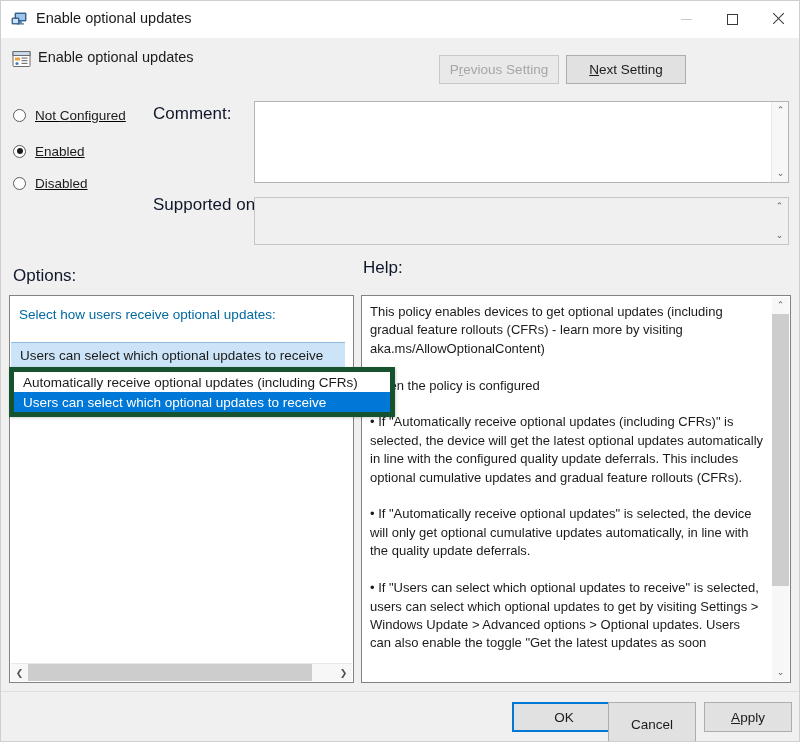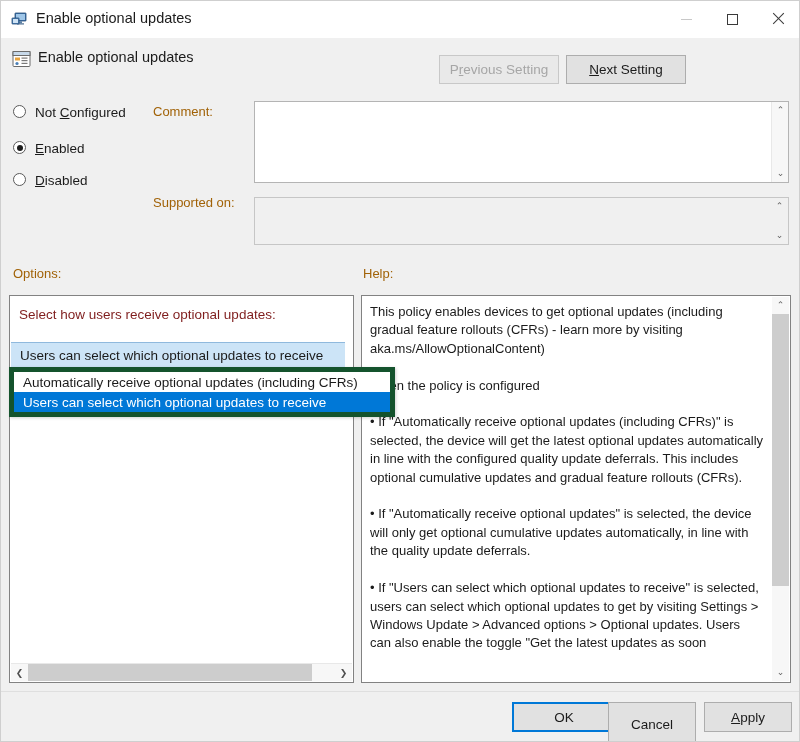--- a/index.html
+++ b/index.html
@@ -122,23 +122,24 @@
   u.acc { text-decoration: underline; }
 
   .btn-prev { left: 438px; top: 54px; width: 120px; height: 29px; }
   .btn-next { left: 565px; top: 54px; width: 120px; height: 29px; }
 
   
   .radio-row {
     position: absolute;
     left: 12px;
     display: flex;
-    align-items: flex-start;
+    align-items: center;
     height: 20px;
     white-space: nowrap;
+    text-decoration: underline;
   }
   .radio-row .rlabel {
     margin-left: 9px;
     font-size: 13.5px;
     color: #1b1b1b;
   }
   .radio {
     width: 13px; height: 13px;
     border: 1px solid #5a5a5a;
     border-radius: 50%;
@@ -155,28 +156,28 @@
     border-radius: 50%;
     background: #1b1b1b;
   }
   .r-notcfg  { top: 104px; }
   .r-enabled { top: 140px; }
   .r-disabled{ top: 172px; }
 
   
   .field-label {
     position: absolute;
-    font-size: 13px;
-    color: #a16207;
+    font-size: 17px;
+    color: #0f172a;
     white-space: nowrap;
   }
   .lbl-comment { left: 152px; top: 103px; }
   .lbl-supported { left: 152px; top: 194px; }
   .lbl-options { left: 12px; top: 265px; }
-  .lbl-help { left: 362px; top: 265px; }
+  .lbl-help { left: 362px; top: 257px; }
 
   
   .textbox {
     position: absolute;
     box-sizing: border-box;
     border: 1px solid #b4b4b4;
     background: #ffffff;
   }
   .textbox.readonly { background: #f0f0f0; border-color: #c6c6c6; }
   .box-comment { left: 253px; top: 100px; width: 535px; height: 82px; }
@@ -212,21 +213,21 @@
   .options-panel { left: 8px; top: 294px; width: 345px; height: 388px; }
   .options-inner {
     position: absolute;
     left: 0; top: 0; right: 0; bottom: 18px;
     overflow: hidden;
   }
   .opt-label {
     position: absolute;
     left: 9px; top: 11px;
     font-size: 13.5px;
-    color: #7f1d1d;
+    color: #0369a1;
     white-space: nowrap;
   }
   .combobox {
     position: absolute;
     left: 1px; top: 46px;
     width: 334px; height: 26px;
     box-sizing: border-box;
     background: #cce4f7;
     border-top: 1px solid #8fb9dd;
     border-bottom: 1px solid #8fb9dd;

